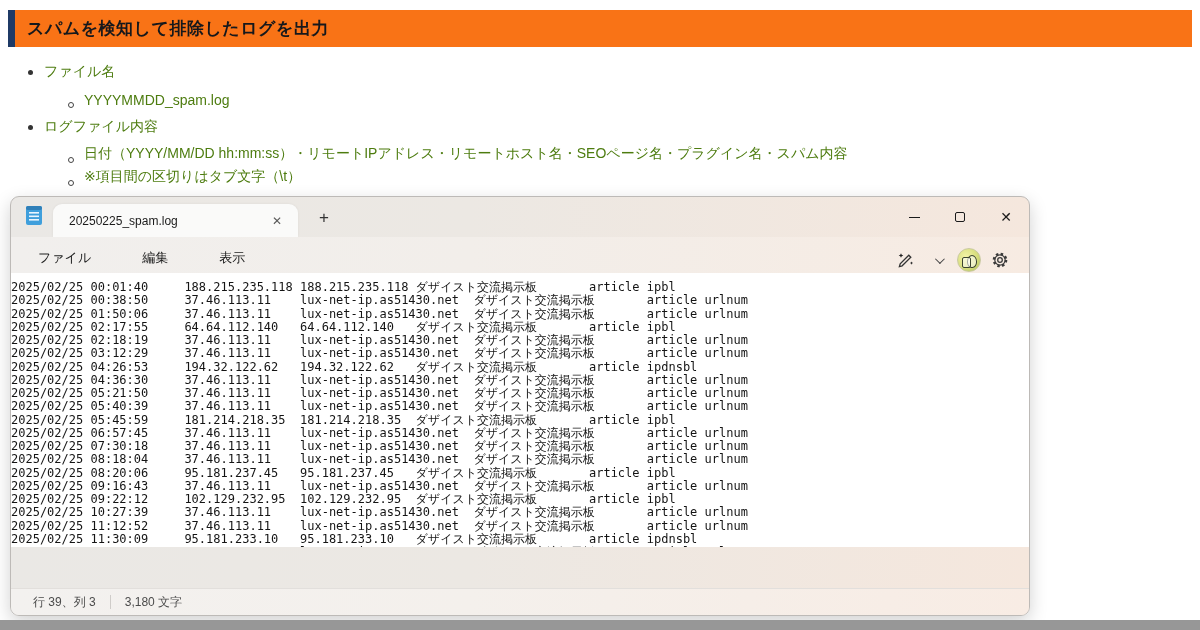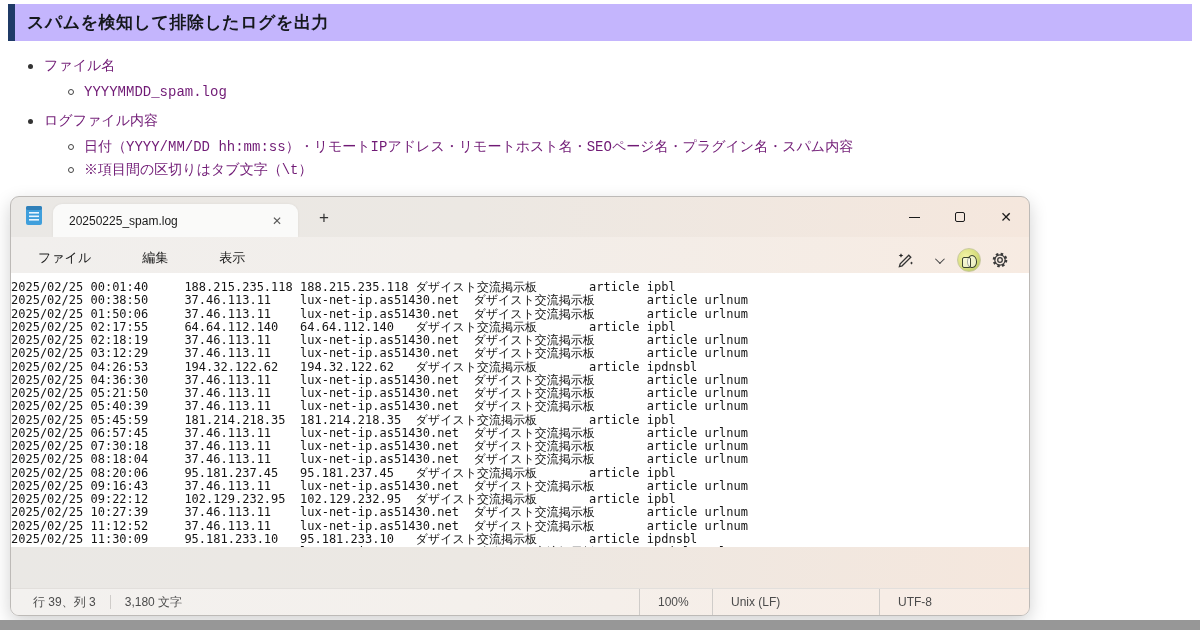--- a/index.html
+++ b/index.html
@@ -1,33 +1,33 @@
 <!DOCTYPE html>
 <html lang="ja"><head>
 <meta charset="utf-8">
 <style>
   * { margin:0; padding:0; box-sizing:border-box; }
   html,body { width:1200px; height:630px; background:#ffffff; overflow:hidden;
               font-family:"Liberation Sans","DejaVu Sans",sans-serif; }
 
   
   .article-heading {
-    margin:4px 8px 0 8px; height:37px;
-    background:#c4b5fd; border-left:7px solid #1f3a66;
+    margin:10px 8px 0 8px; height:37px;
+    background:#f97316; border-left:7px solid #1f3a66;
     display:flex; align-items:center; padding-left:12px;
   }
   .article-heading h1 { font-size:17px; font-weight:bold; color:#15181c; letter-spacing:.5px; }
 
   
-  .notes { margin:14px 14px 0 28px; list-style:none; font-size:14px; color:#701a75; }
+  .notes { margin:14px 14px 0 28px; list-style:none; font-size:14px; color:#4d7c0f; }
   .notes > li { margin-bottom:6px; }
   .notes .lvl1 { display:flex; align-items:center; height:22px; }
   .disc  { width:5px; height:5px; border-radius:50%; background:#333; margin-right:11px; }
   .sub   { margin:4px 0 8px 40px; list-style:none; }
-  .sub li { display:flex; align-items:center; height:21px; margin-bottom:2px;font-family:Liberation Mono, monospace; }
+  .sub li { display:flex; align-items:flex-end; height:21px; margin-bottom:2px; }
   .circ  { width:6px; height:6px; border-radius:50%; border:1px solid #444; background:#fff; margin-right:10px; flex:none; }
 
   
   .window {
     position:absolute; left:10px; top:196px; width:1020px; height:420px;
     border:1px solid #bdbab7; border-radius:9px;
     background:linear-gradient(90deg,#eae8e5 0%,#ece8e3 45%,#f5e7dd 100%);
     box-shadow:0 6px 18px rgba(0,0,0,.18);
     display:flex; flex-direction:column; overflow:hidden;
   }
@@ -209,27 +209,16 @@
 2025/02/25 12:26:08	138.199.24.15	unn-138-199-24-15.datapacket.com	ダザイスト交流掲示板	article	ipdnsbl
 2025/02/25 13:11:20	37.46.113.11	lux-net-ip.as51430.net	ダザイスト交流掲示板	article	urlnum</pre>
   </div>
 
   <div class="statusbar">
     <div class="sb-left">
       <span>行 39、列 3</span>
       <span class="sb-sep"></span>
       <span>3,180 文字</span>
     </div>
-    <div class="sb-right">
-      <div class="sb-cell sb-zoom">
-        <span>100%</span>
-      </div>
-      <div class="sb-cell sb-eol">
-        <span>Unix (LF)</span>
-      </div>
-      <div class="sb-cell sb-enc">
-        <span>UTF-8</span>
-      </div>
-    </div>
   </div>
 </div>
 
 <div class="bottom-strip"></div>
 
 </body></html>

